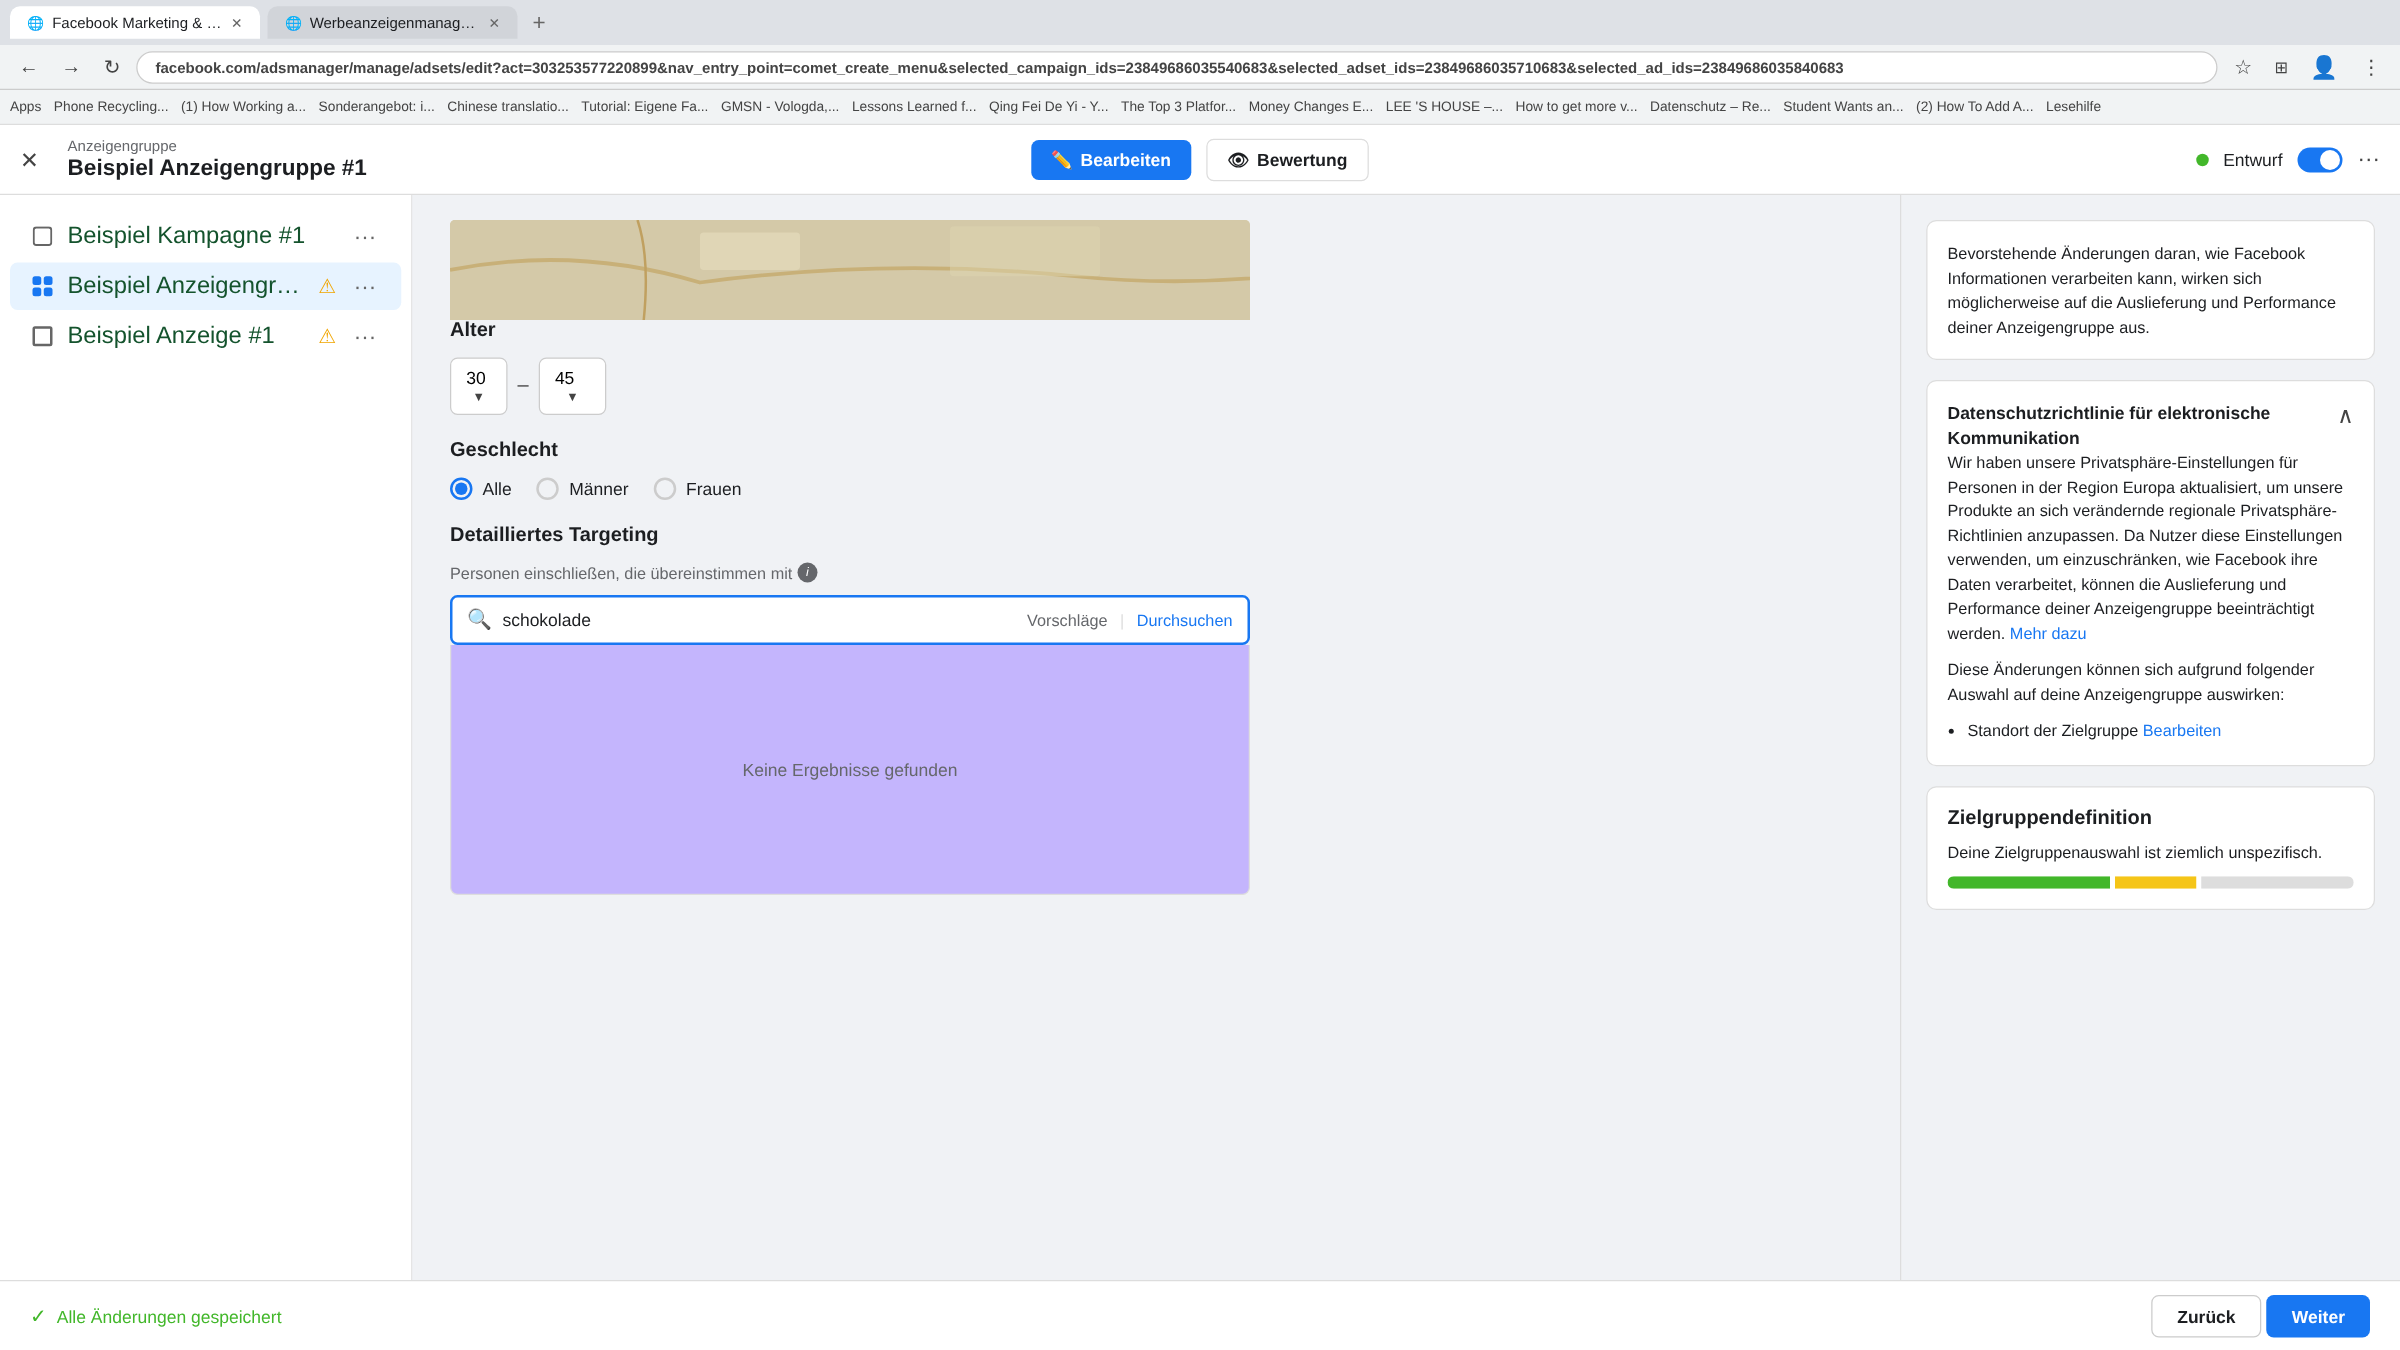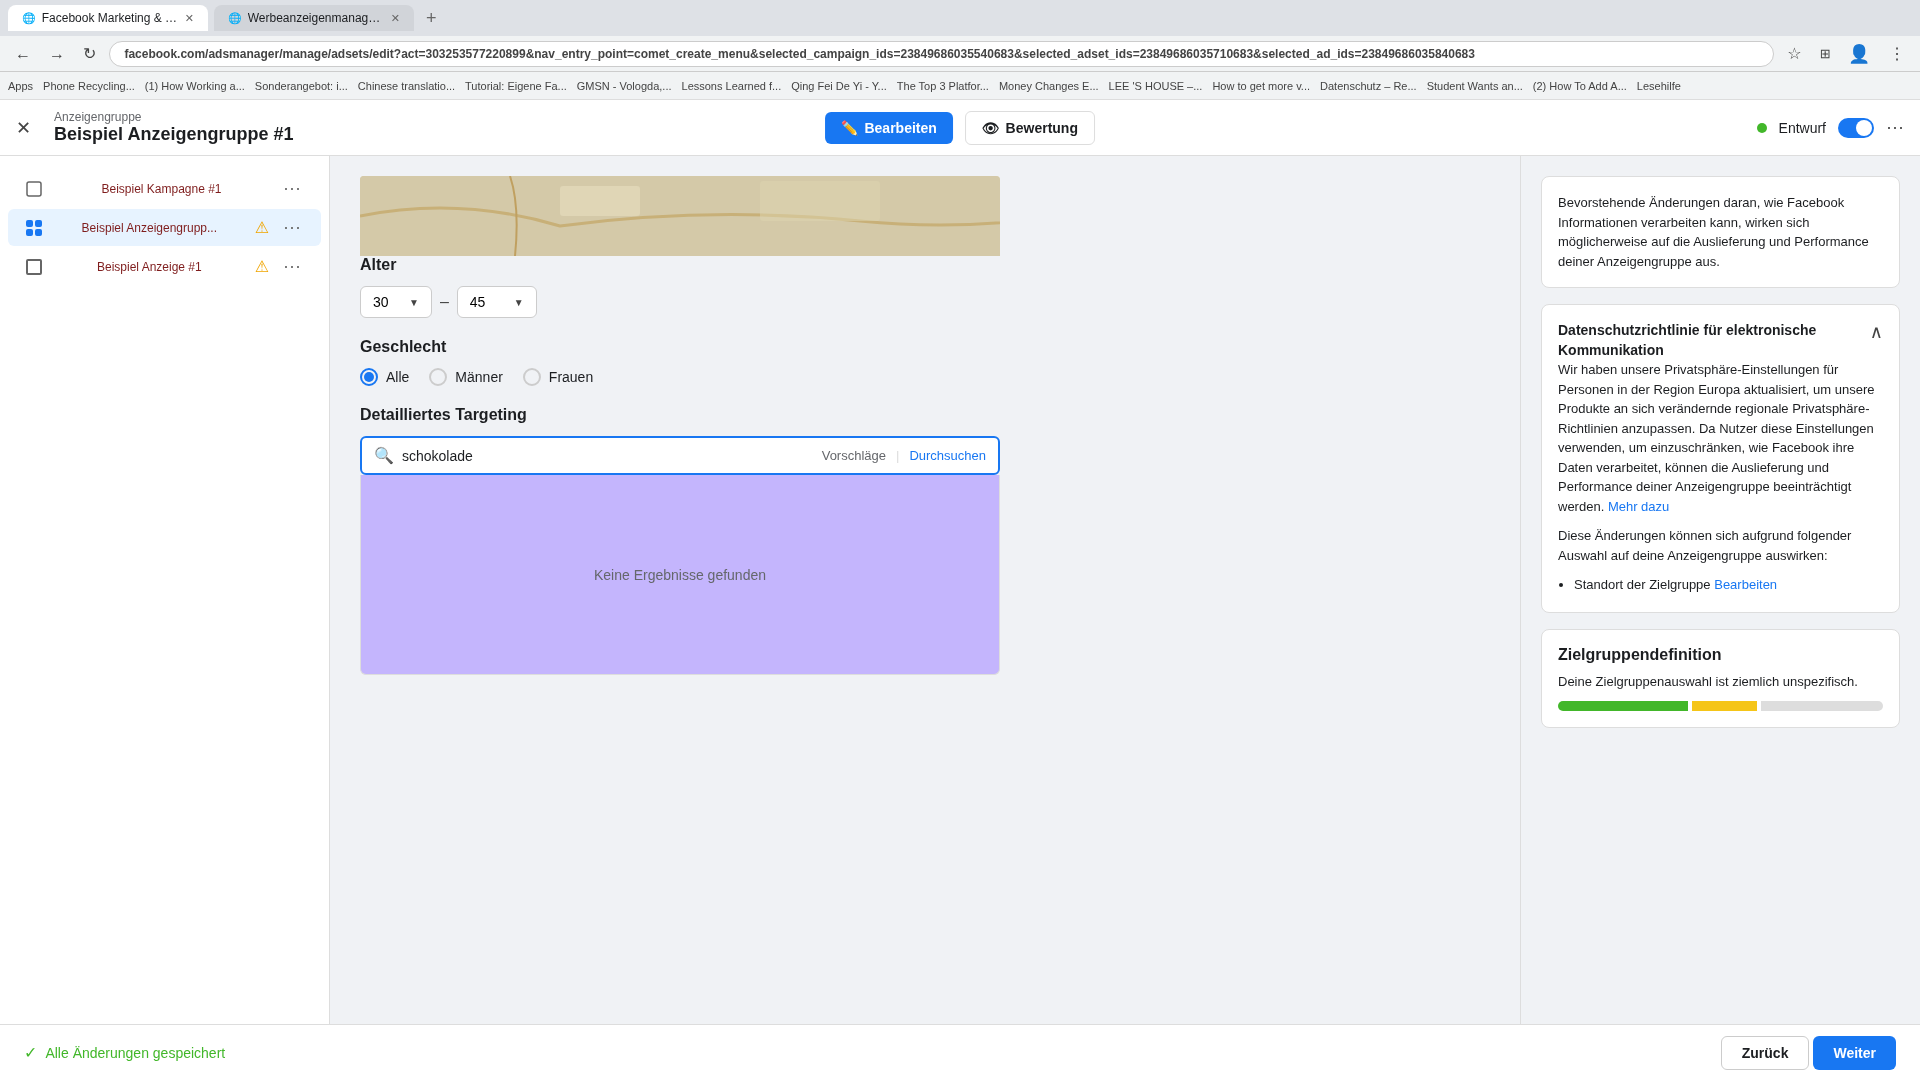--- a/index.html
+++ b/index.html
@@ -39,21 +39,21 @@
     .toggle-circle { width: 16px; height: 16px; background: #fff; border-radius: 50%; }
     .more-btn { background: none; border: none; font-size: 18px; cursor: pointer; color: #444; }
 
     
     .main-content { display: flex; flex: 1; overflow: hidden; }
 
     
     .sidebar { width: 330px; background: #fff; border-right: 1px solid #ddd; padding: 12px 0; overflow-y: auto; flex-shrink: 0; }
     .sidebar-item { display: flex; align-items: center; padding: 8px 16px; gap: 10px; cursor: pointer; border-radius: 6px; margin: 2px 8px; }
     .sidebar-icon { width: 20px; height: 20px; display: flex; align-items: center; justify-content: center; }
-    .sidebar-label { flex: 1; font-size: 12px; color: #7f1d1d; overflow: hidden; text-overflow: ellipsis; white-space: nowrap; text-align: center; }
+    .sidebar-label { flex: 1; font-size: 19px; color: #14532d; overflow: hidden; text-overflow: ellipsis; white-space: nowrap; }
     .sidebar-warning { color: #f0a500; font-size: 16px; }
     .sidebar-more { background: none; border: none; color: #666; cursor: pointer; font-size: 18px; padding: 0 4px; }
     .adset-icon { display: grid; grid-template-columns: 1fr 1fr; gap: 2px; width: 16px; height: 16px; }
     .adset-dot { background: #1877f2; border-radius: 2px; }
     .ad-icon { width: 16px; height: 16px; border: 2px solid #666; border-radius: 2px; }
 
     
     .center-content { flex: 1; overflow-y: auto; padding: 0; background: #f0f2f5; }
     .content-inner { padding: 20px 30px; max-width: 700px; }
 
@@ -113,21 +113,21 @@
     .progress-rest { background: #ddd; flex: 1; }
 
     
     .bottom-bar { background: #fff; height: 56px; border-top: 1px solid #ddd; display: flex; align-items: center; justify-content: space-between; padding: 0 24px; }
     .save-status { display: flex; align-items: center; gap: 8px; color: #42b72a; font-size: 14px; }
     .check-icon { font-size: 16px; }
     .bottom-actions { display: flex; gap: 4px; }
     .btn-zuruck { background: #fff; border: 1px solid #ccc; border-radius: 6px; padding: 8px 20px; font-size: 14px; font-weight: 600; cursor: pointer; color: #1c1e21; }
     .btn-weiter { background: #1877f2; color: #fff; border: none; border-radius: 6px; padding: 8px 20px; font-size: 14px; font-weight: 600; cursor: pointer; }
 
-    .select-wrapper { position: relative; display: inline-flex; align-items: center; background: #fff; border: 1px solid #ccc; border-radius: 6px; padding: 7px 12px; cursor: pointer; gap: 16px; }
+    .select-wrapper { position: relative; display: inline-flex; align-items: center; background: #fff; border: 1px solid #ccc; border-radius: 6px; padding: 7px 12px; cursor: pointer; gap: 3px; flex-direction: column; }
     .select-wrapper select { border: none; background: none; font-size: 14px; cursor: pointer; outline: none; appearance: none; padding-right: 4px; }
     .chevron { font-size: 10px; color: #444; pointer-events: none; }
   </style>
 </head>
 <body>
 
 <div>
   <div class="browser-bar">
     <div class="browser-tab active">
       <span style="font-size:11px;">🌐</span>
@@ -298,20 +298,24 @@
             <label class="radio-option">
               <span class="radio-circle">
               </span>
               <span>Frauen</span>
             </label>
           </div>
         </div>
 
         <div>
           <div class="section-title">Detailliertes Targeting</div>
+          <div class="targeting-subtitle">
+            <span>Personen einschließen, die übereinstimmen mit</span>
+            <span class="info-icon">i</span>
+          </div>
           <div class="search-box">
             <span class="search-icon">🔍</span>
             <input class="search-input" type="text" value="schokolade" style="">
             <div class="search-actions">
               <span>Vorschläge</span>
               <span class="search-divider">|</span>
               <span class="search-browse">Durchsuchen</span>
             </div>
           </div>
           <div class="results-box">

